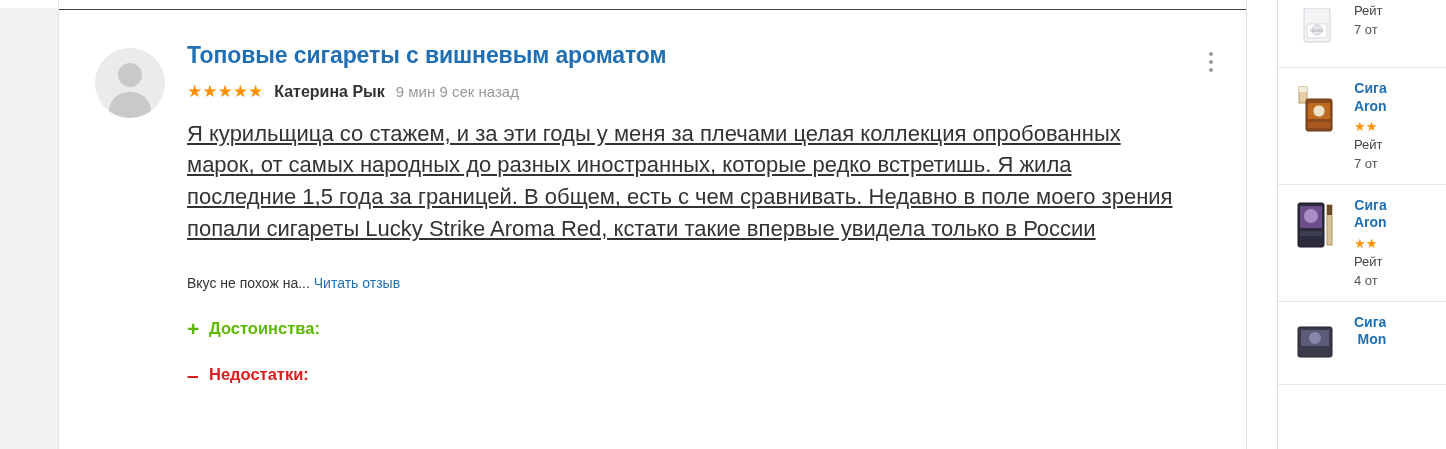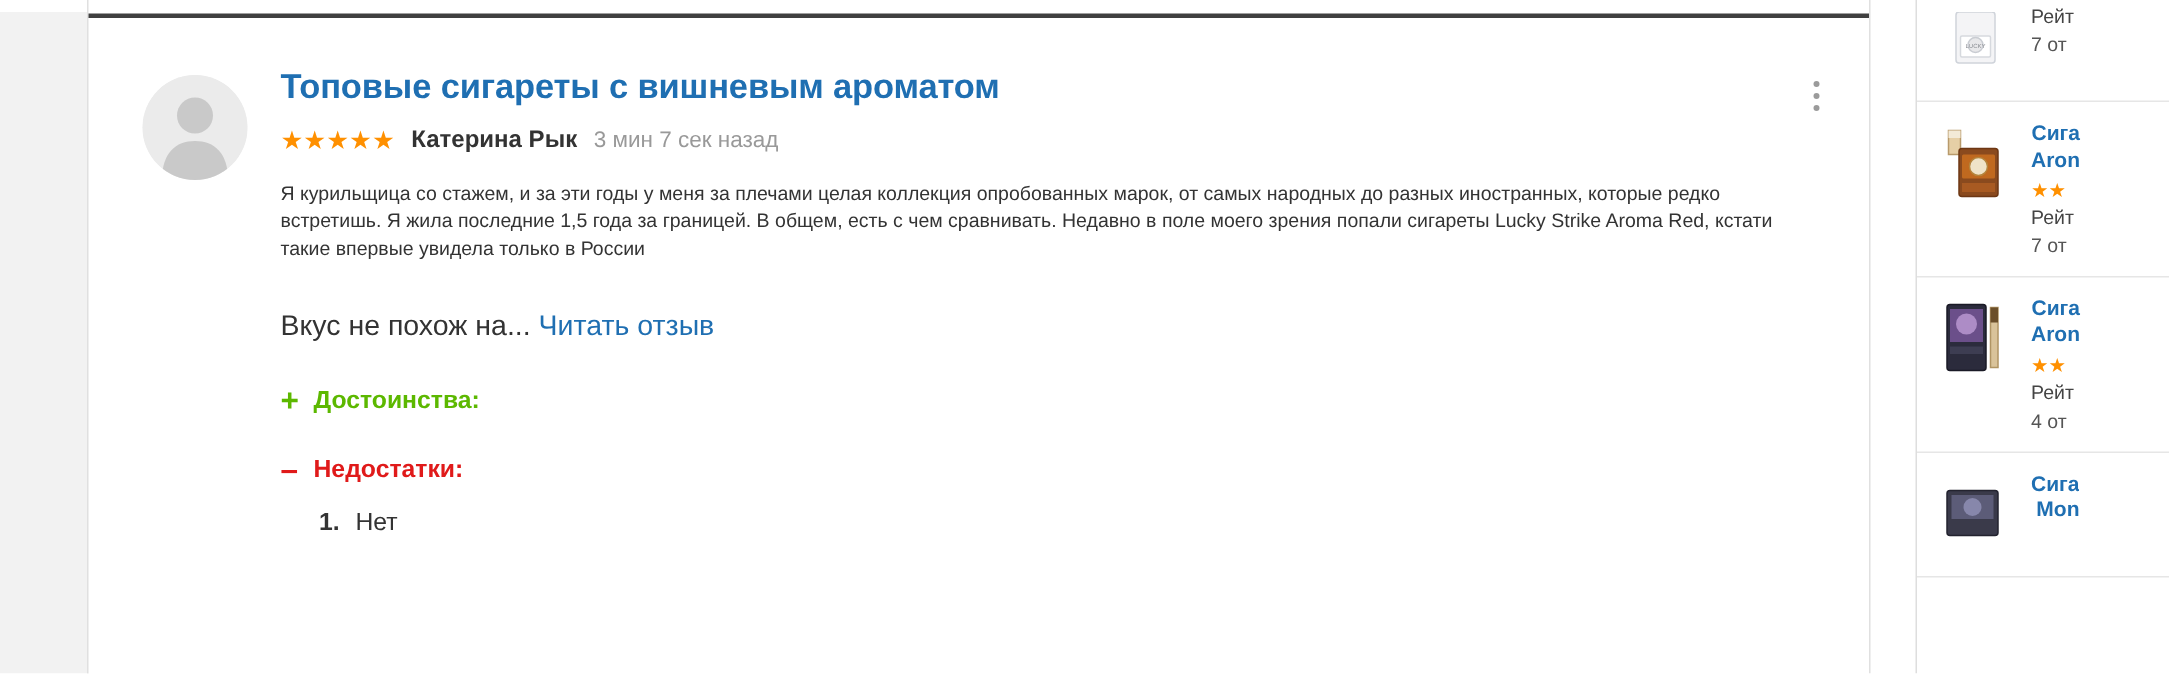--- a/index.html
+++ b/index.html
@@ -48,21 +48,21 @@
     border-left: 1px solid #e0e0e0;
     border-right: 1px solid #e0e0e0;
     box-sizing: border-box;
   }
   .card-inner {
     position: absolute;
     left: 0;
     top: 9px;
     right: 0;
     bottom: 0;
-    border-top: 3px solid #404040;
+    border-top: 1px solid #404040;
   }
   .avatar {
     position: absolute;
     left: 36px;
     top: 38px;
     width: 70px;
     height: 70px;
     border-radius: 50%;
     background: #ebebeb;
     overflow: hidden;
@@ -100,28 +100,29 @@
     font-weight: bold;
     color: #333333;
   }
   .time-ago {
     margin-left: 11px;
     font-size: 15px;
     color: #999999;
   }
   .review-body {
     margin-top: 17px;
-    font-size: 13px;
+    font-size: 22px;
     color: #333333;
     line-height: 1.45;
     max-width: 1062px;
+    text-decoration: underline;
   }
   .review-tail {
     margin-top: 28px;
-    font-size: 19px;
+    font-size: 14px;
     color: #333333;
     line-height: 1.45;
   }
   .read-more {
     color: #1f6fb2;
     text-decoration: none;
     cursor: pointer;
   }
 
   .section {
@@ -253,21 +254,21 @@
           <span></span>
           <span></span>
       </div>
 
       <div class="content">
         <h2 class="review-title">Топовые сигареты с вишневым ароматом</h2>
 
         <div class="meta-row">
           <span class="stars">★★★★★</span>
           <span class="author">Катерина Рык</span>
-          <span class="time-ago">3 мин 7 сек назад</span>
+          <span class="time-ago">9 мин 9 сек назад</span>
         </div>
 
         <p class="review-body">Я курильщица со стажем, и за эти годы у меня за плечами целая коллекция опробованных марок, от самых народных до разных иностранных, которые редко встретишь. Я жила последние 1,5 года за границей. В общем, есть с чем сравнивать. Недавно в поле моего зрения попали сигареты Lucky Strike Aroma Red, кстати такие впервые увидела только в России</p>
 
         <div class="review-tail">
           <span>Вкус не похож на...</span>
           <a class="read-more" href="#">Читать отзыв</a>
         </div>
 
         <div class="section pros">
@@ -275,23 +276,20 @@
             <span class="sign">+</span>
             <span class="section-label">Достоинства:</span>
           </div>
         </div>
 
         <div class="section cons">
           <div class="section-head">
             <span class="sign">–</span>
             <span class="section-label">Недостатки:</span>
           </div>
-          <ol class="item-list">
-            <li>Нет</li>
-          </ol>
         </div>
       </div>
 
     </div>
   </div>
 
   <div class="sidebar">
 
     <div class="side-item first">
       <div class="thumb">

